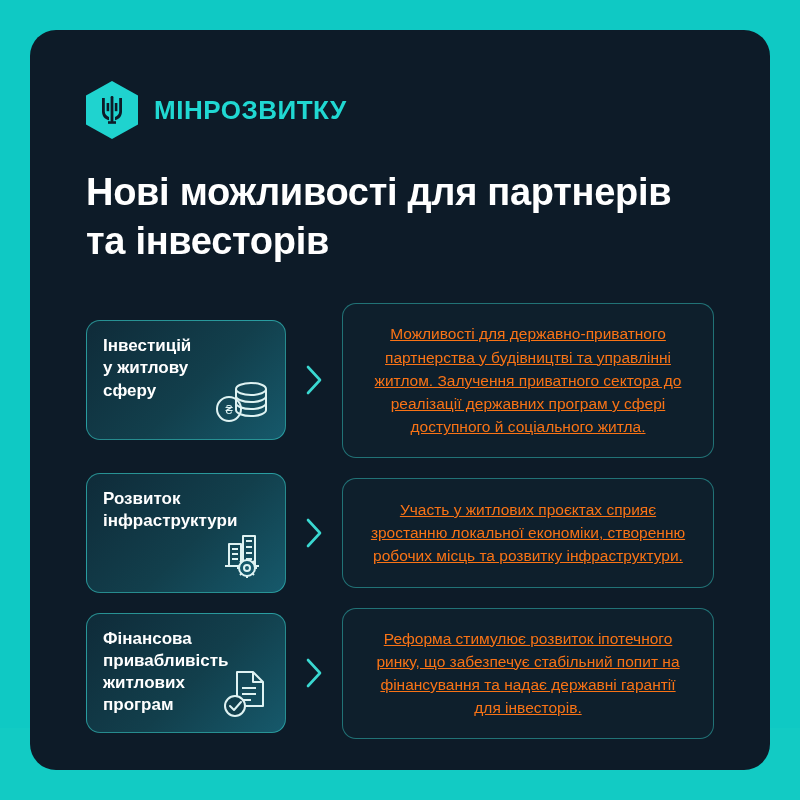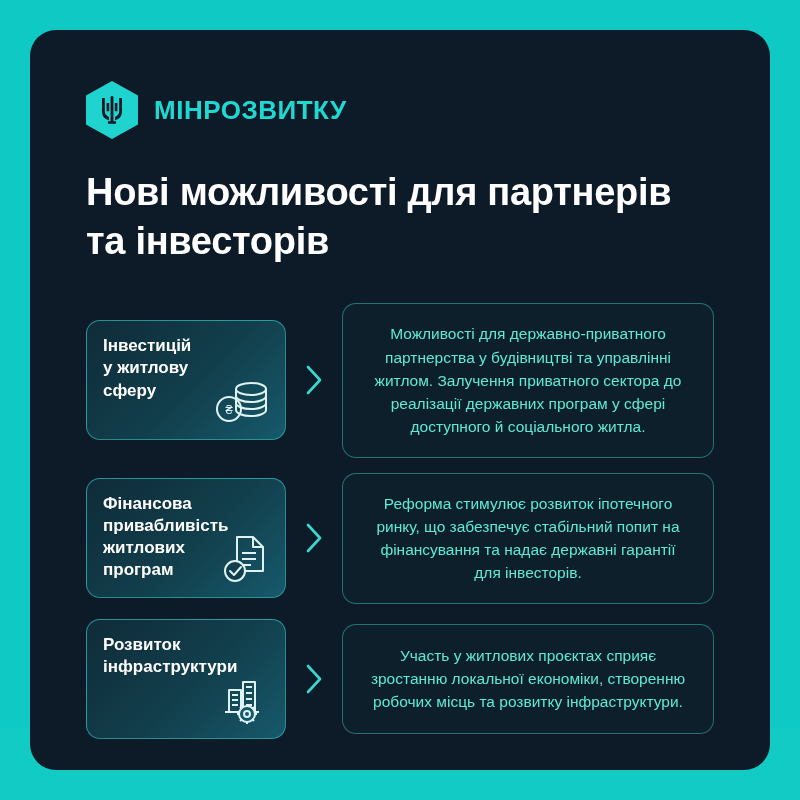--- a/index.html
+++ b/index.html
@@ -100,29 +100,30 @@
     align-items: center;
     justify-content: center;
     color: #3ad8d1;
   }
 
   .desc-box {
     flex: 1 1 auto;
     border-radius: 14px;
     border: 1px solid rgba(58,216,209,0.45);
     background: #0e1f2c;
-    color: #5eead4;
+    color: #f97316;
     font-size: 15.5px;
     line-height: 1.5;
     text-align: center;
     padding: 18px 22px;
     display: flex;
     align-items: center;
     justify-content: center;
     min-height: 120px;
+    text-decoration: underline;
   }
   .desc-box.r1 { min-height: 128px; }
   .desc-box.r2 { min-height: 118px; }
   .desc-box.r3 { min-height: 110px; }
 </style>
 </head>
 <body>
 
 <div class="page">
   <div class="card">
@@ -169,20 +170,46 @@
         <div class="arrow">
           <svg width="22" height="34" viewBox="0 0 22 34" aria-hidden="true">
             <path d="M5 4 L17 17 L5 30" fill="none" stroke="#3ad8d1" stroke-width="2.6" stroke-linecap="round" stroke-linejoin="round"></path>
           </svg>
         </div>
         <div class="desc-box r1">Можливості для державно-приватного партнерства у будівництві та управлінні житлом. Залучення приватного сектора до реалізації державних програм у сфері доступного й соціального житла.</div>
       </div>
 
       <div class="row">
         <div class="label-box">
+          <div class="label-text">Розвиток
+інфраструктури</div>
+          <span class="label-icon">
+            <svg width="60" height="52" viewBox="0 0 60 52" aria-hidden="true">
+              <g fill="none" stroke="#eafcfb" stroke-width="2" stroke-linejoin="round">
+                <rect x="16" y="16" width="12" height="22"></rect>
+                <rect x="30" y="8" width="12" height="30"></rect>
+                <path d="M19 21 h6 M19 26 h6 M19 31 h6 M33 13 h6 M33 19 h6 M33 25 h6 M33 31 h6"></path>
+                <path d="M12 38 h34"></path>
+                <circle cx="34" cy="40" r="8" fill="#16596b"></circle>
+                <circle cx="34" cy="40" r="3"></circle>
+                <path d="M34 30 v3 M34 47 v3 M24 40 h3 M41 40 h3 M27 33 l2 2 M39 45 l2 2 M41 33 l-2 2 M29 45 l-2 2"></path>
+              </g>
+            </svg>
+          </span>
+        </div>
+        <div class="arrow">
+          <svg width="22" height="34" viewBox="0 0 22 34" aria-hidden="true">
+            <path d="M5 4 L17 17 L5 30" fill="none" stroke="#3ad8d1" stroke-width="2.6" stroke-linecap="round" stroke-linejoin="round"></path>
+          </svg>
+        </div>
+        <div class="desc-box r3">Участь у житлових проєктах сприяє зростанню локальної економіки, створенню робочих місць та розвитку інфраструктури.</div>
+      </div>
+
+      <div class="row">
+        <div class="label-box">
           <div class="label-text">Фінансова
 привабливість
 житлових
 програм</div>
           <span class="label-icon">
             <svg width="58" height="54" viewBox="0 0 58 54" aria-hidden="true">
               <g fill="none" stroke="#eafcfb" stroke-width="2" stroke-linejoin="round">
                 <path d="M22 6 h16 l10 10 v24 h-26 z"></path>
                 <path d="M38 6 v10 h10"></path>
                 <path d="M27 22 h14 M27 28 h14 M27 34 h9"></path>
@@ -193,41 +220,15 @@
           </span>
         </div>
         <div class="arrow">
           <svg width="22" height="34" viewBox="0 0 22 34" aria-hidden="true">
             <path d="M5 4 L17 17 L5 30" fill="none" stroke="#3ad8d1" stroke-width="2.6" stroke-linecap="round" stroke-linejoin="round"></path>
           </svg>
         </div>
         <div class="desc-box r2">Реформа стимулює розвиток іпотечного ринку, що забезпечує стабільний попит на фінансування та надає державні гарантії для інвесторів.</div>
       </div>
 
-      <div class="row">
-        <div class="label-box">
-          <div class="label-text">Розвиток
-інфраструктури</div>
-          <span class="label-icon">
-            <svg width="60" height="52" viewBox="0 0 60 52" aria-hidden="true">
-              <g fill="none" stroke="#eafcfb" stroke-width="2" stroke-linejoin="round">
-                <rect x="16" y="16" width="12" height="22"></rect>
-                <rect x="30" y="8" width="12" height="30"></rect>
-                <path d="M19 21 h6 M19 26 h6 M19 31 h6 M33 13 h6 M33 19 h6 M33 25 h6 M33 31 h6"></path>
-                <path d="M12 38 h34"></path>
-                <circle cx="34" cy="40" r="8" fill="#16596b"></circle>
-                <circle cx="34" cy="40" r="3"></circle>
-                <path d="M34 30 v3 M34 47 v3 M24 40 h3 M41 40 h3 M27 33 l2 2 M39 45 l2 2 M41 33 l-2 2 M29 45 l-2 2"></path>
-              </g>
-            </svg>
-          </span>
-        </div>
-        <div class="arrow">
-          <svg width="22" height="34" viewBox="0 0 22 34" aria-hidden="true">
-            <path d="M5 4 L17 17 L5 30" fill="none" stroke="#3ad8d1" stroke-width="2.6" stroke-linecap="round" stroke-linejoin="round"></path>
-          </svg>
-        </div>
-        <div class="desc-box r3">Участь у житлових проєктах сприяє зростанню локальної економіки, створенню робочих місць та розвитку інфраструктури.</div>
-      </div>
-
     </div>
   </div>
 </div>
 
 </body></html>

